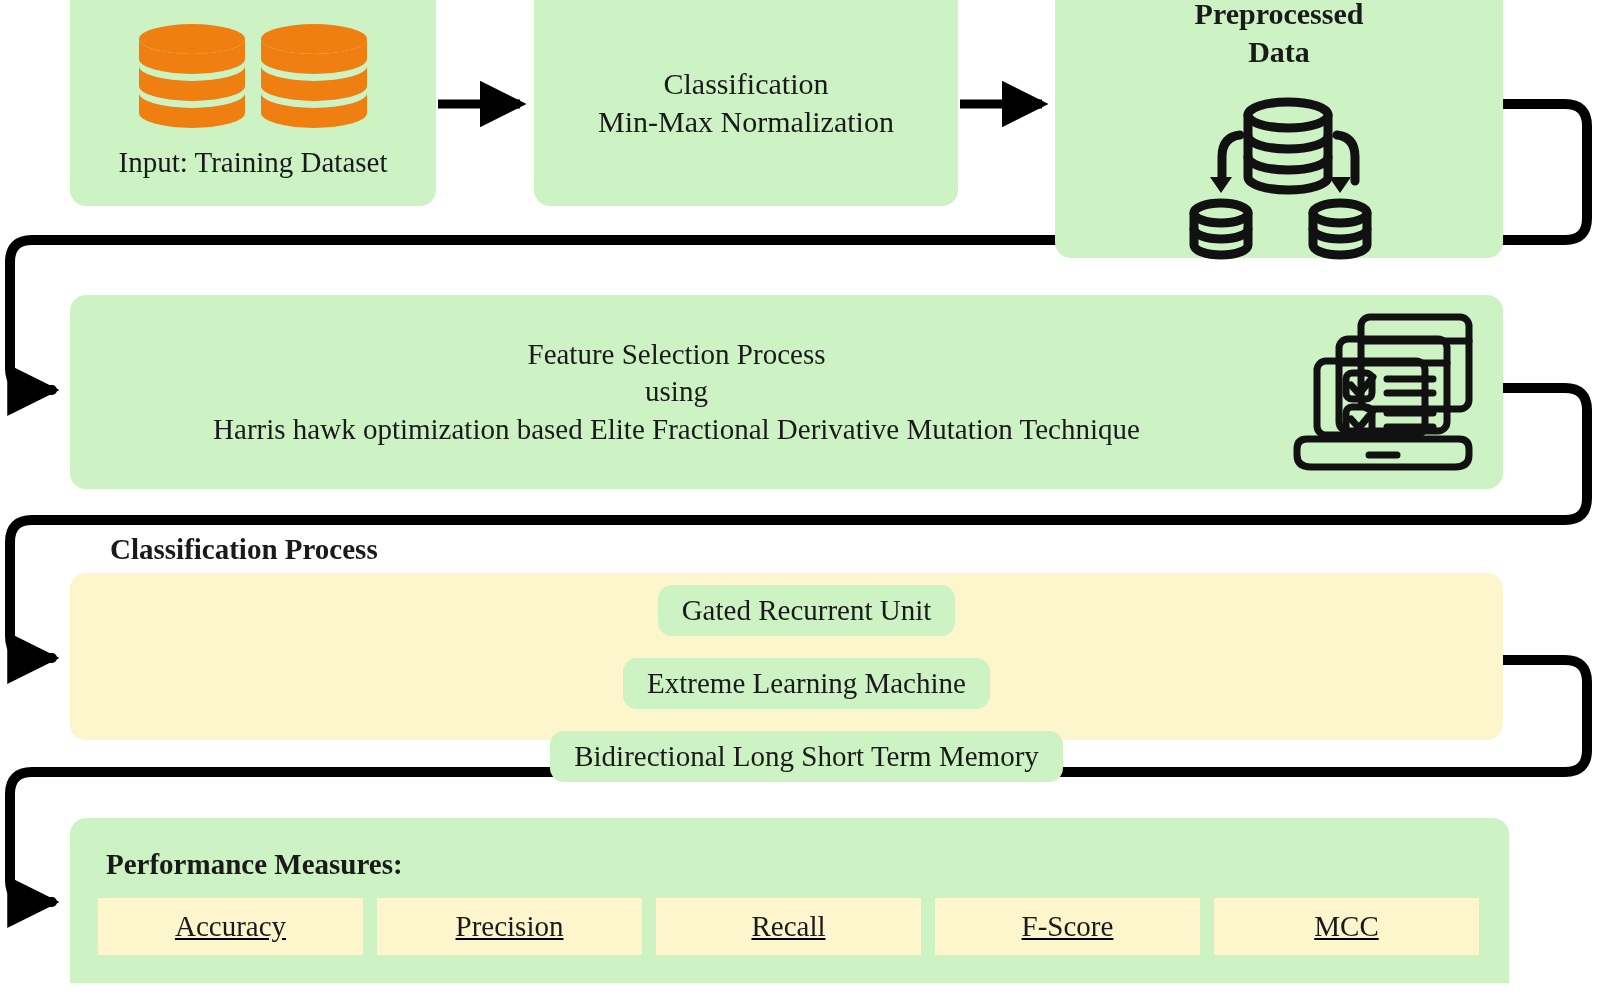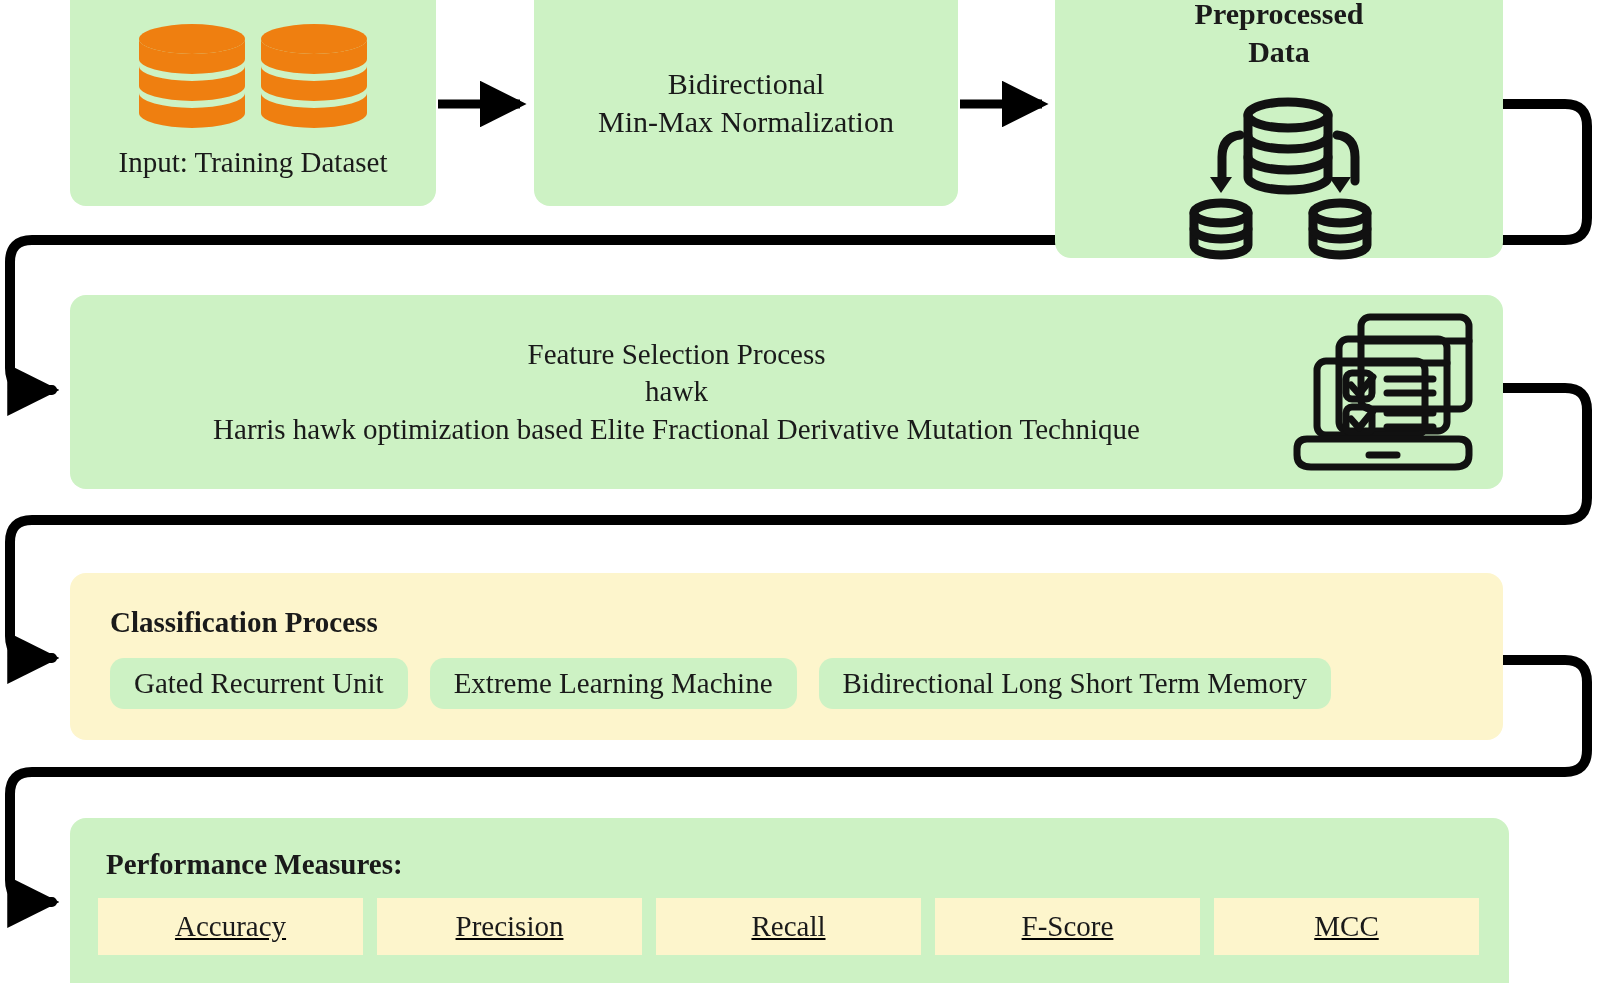--- a/index.html
+++ b/index.html
@@ -105,20 +105,21 @@
     flex-direction: column;
     justify-content: center;
     padding: 0 0 0 40px;
   }
   #box-cls .section-title { font-size: 29px; font-weight: bold; }
   .pill-row {
     display: flex;
     align-items: center;
     gap: 22px;
     margin-top: 16px;
+    flex-direction: column;
   }
   .pill {
     background: #cdf2c4;
     border-radius: 14px;
     font-size: 29px;
     color: #1a1a1a;
     padding: 9px 24px;
     white-space: nowrap;
   }
 
@@ -197,21 +198,21 @@
           <path d="M126 17 v20 a53 15 0 0 0 106 0 V17 a53 15 0 0 1 -106 0 z"></path>
           <path d="M126 44 v20 a53 15 0 0 0 106 0 V44 a53 15 0 0 1 -106 0 z"></path>
           <path d="M126 71 v20 a53 15 0 0 0 106 0 V71 a53 15 0 0 1 -106 0 z"></path>
         </g>
       </svg>
     </span>
     <div class="line caption">Input: Training Dataset</div>
   </div>
 
   <div class="box green center-stack" id="box-pre">
-    <div class="line">Bidirectional</div>
+    <div class="line">Classification</div>
     <div class="line">Min-Max Normalization</div>
   </div>
 
   <div class="box green" id="box-prepdata">
     <div class="title-wrap">
       <div class="line">Preprocessed</div>
       <div class="line">Data</div>
     </div>
     <span>
       <svg class="icon" width="190" height="170" viewBox="0 0 190 170">
@@ -231,21 +232,21 @@
         </g>
         <path d="M26 84 L 37 100 L 48 84 z" fill="#111111"></path>
         <path d="M145 84 L 156 100 L 167 84 z" fill="#111111"></path>
       </svg>
     </span>
   </div>
 
   <div class="box green" id="box-fs">
     <div class="fs-text">
       <div class="line">Feature Selection Process</div>
-      <div class="line">hawk</div>
+      <div class="line">using</div>
       <div class="line">Harris hawk optimization based Elite Fractional Derivative Mutation Technique</div>
     </div>
     <span>
       <svg class="icon" width="200" height="166" viewBox="0 0 200 166">
         <g fill="none" stroke="#111111" stroke-width="7" stroke-linecap="round" stroke-linejoin="round">
           <rect x="78" y="8" width="108" height="92" rx="9"></rect>
           <path d="M78 32 H186"></path>
           <rect x="56" y="30" width="108" height="92" rx="9"></rect>
           <path d="M56 54 H164"></path>
           <rect x="34" y="52" width="108" height="74" rx="9"></rect>

